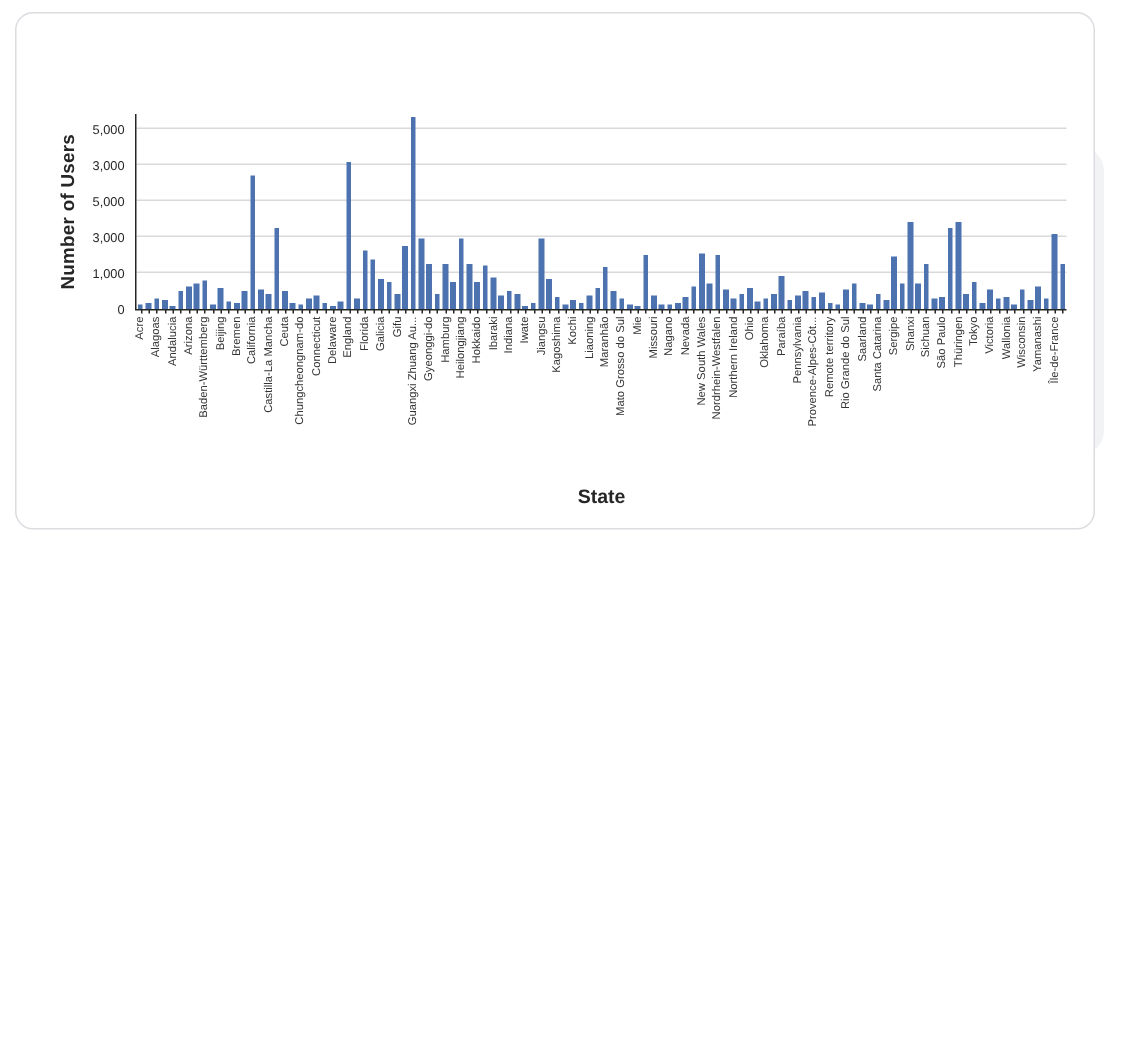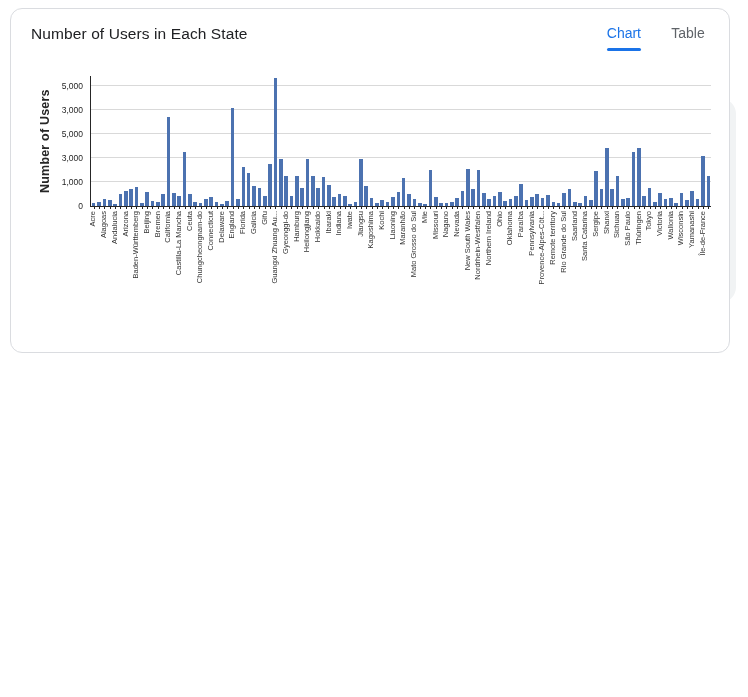--- a/index.html
+++ b/index.html
@@ -66,32 +66,21 @@
   .bullet-dot { font-size: 13.5px; line-height: 1.55; color: #202124; }
   .insight-text { font-size: 13.5px; line-height: 1.55; color: #202124; }
   .insights-disclaimer { margin-top: 15px; font-size: 11.5px; color: #5f6368; }
 </style>
 </head>
 <body>
 
 
 
 <div class="card">
-  <div class="card-title">Number of Users in Each State</div>
-
-  <div class="tabs">
-    <div class="tab active">
-      <span class="tab-label">Chart</span>
-      <span class="tab-underline"></span>
-    </div>
-    <div class="tab">
-      <span class="tab-label">Table</span>
-      <span class="tab-underline"></span>
-    </div>
-  </div>
+
 
   <div class="y-axis-title">Number of Users</div>
   <div class="y-ticks">
       <div class="y-tick-label" style="bottom: 0px;">0</div>
       <div class="y-tick-label" style="bottom: 23.9852px;">1,000</div>
       <div class="y-tick-label" style="bottom: 47.9705px;">3,000</div>
       <div class="y-tick-label" style="bottom: 71.9557px;">5,000</div>
       <div class="y-tick-label" style="bottom: 95.941px;">3,000</div>
       <div class="y-tick-label" style="bottom: 119.926px;">5,000</div>
     </div>
@@ -331,20 +320,21 @@
       <div class="bar" style="left: 599.493px; width: 3.6px; height: 15.1107px; background: rgb(76, 114, 176);"></div>
       <div class="x-tick-mark" style="left: 601.293px;"></div>
       <div class="bar" style="left: 604.838px; width: 3.6px; height: 6.71587px; background: rgb(76, 114, 176);"></div>
       <div class="x-tick-mark" style="left: 606.638px;"></div>
       <div class="bar" style="left: 610.183px; width: 3.6px; height: 49.8893px; background: rgb(76, 114, 176);"></div>
       <div class="x-tick-mark" style="left: 611.983px;"></div>
       <div class="bar" style="left: 615.528px; width: 3.6px; height: 29.9815px; background: rgb(76, 114, 176);"></div>
       <div class="x-tick-mark" style="left: 617.328px;"></div>
     </div>
 
+  <div class="x-axis-title">State</div>
 <div class="x-label" style="left: 77.4724px; top: 202px;">Acre</div>
     <div class="x-label" style="left: 88.1621px; top: 202px;">Alagoas</div>
     <div class="x-label" style="left: 98.8517px; top: 202px;">Andalucia</div>
     <div class="x-label" style="left: 109.541px; top: 202px;">Arizona</div>
     <div class="x-label" style="left: 120.231px; top: 202px;">Baden-Württemberg</div>
     <div class="x-label" style="left: 130.921px; top: 202px;">Beijing</div>
     <div class="x-label" style="left: 141.61px; top: 202px;">Bremen</div>
     <div class="x-label" style="left: 152.3px; top: 202px;">California</div>
     <div class="x-label" style="left: 162.99px; top: 202px;">Castilla-La Mancha</div>
     <div class="x-label" style="left: 173.679px; top: 202px;">Ceuta</div>

